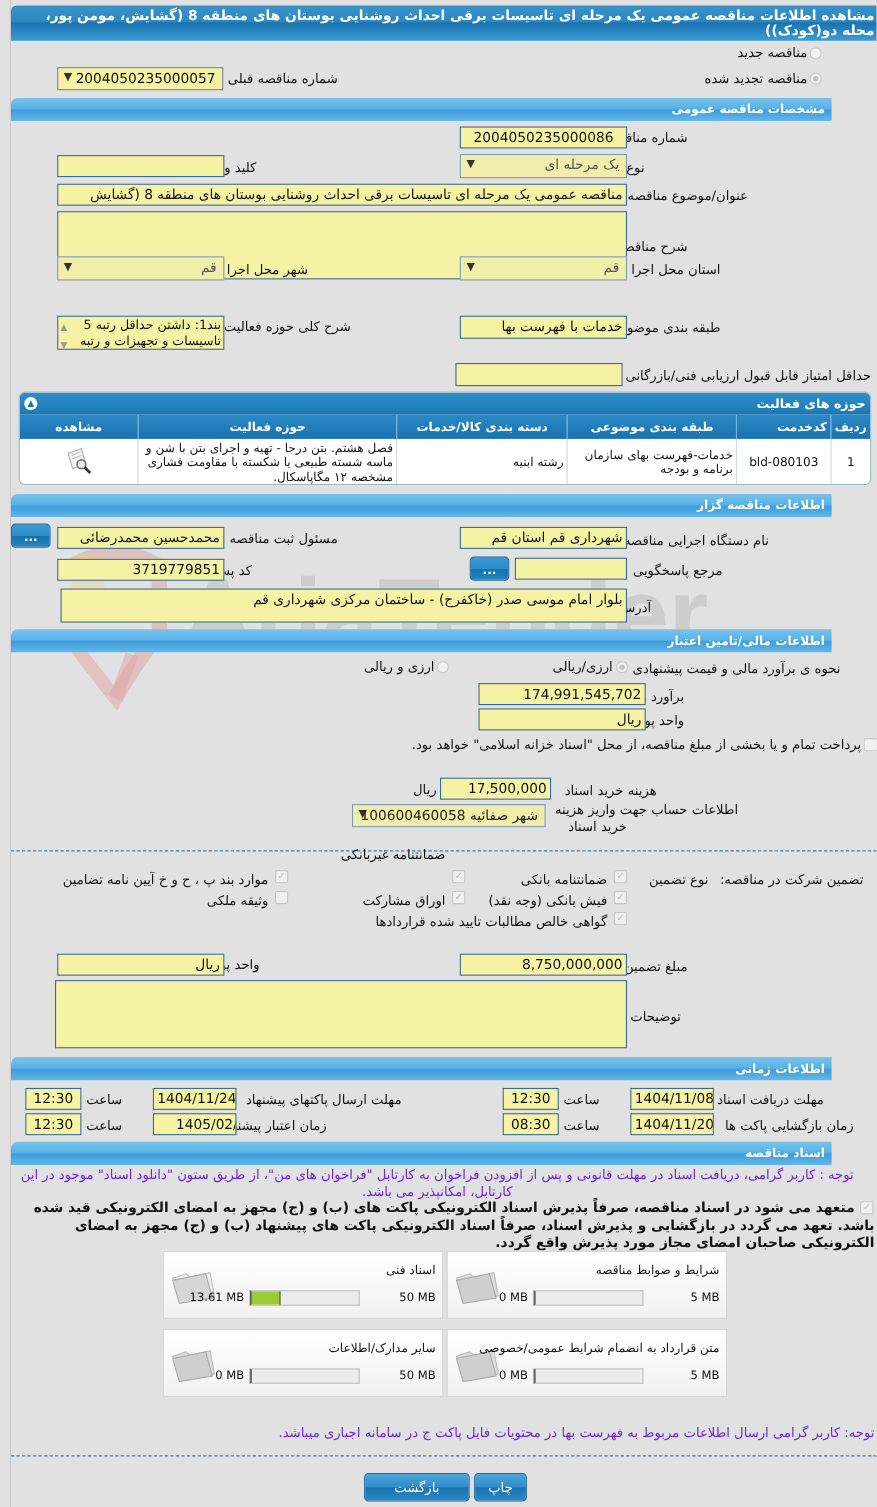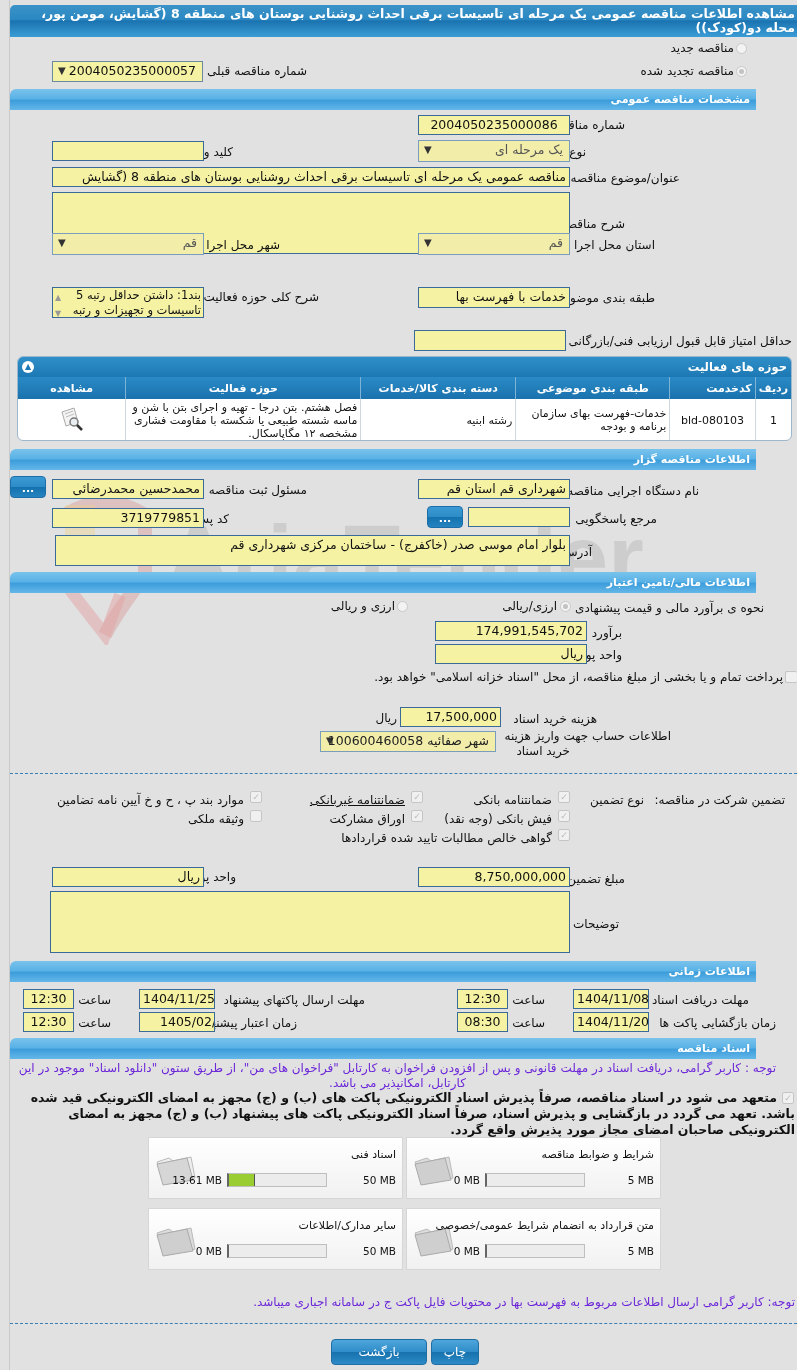--- a/index.html
+++ b/index.html
@@ -226,21 +226,21 @@
 </div>
 
 <div class="hr-dash" style="top:773px;"></div>
 
 <div class="lbl" style="right:12px; top:793px;">تضمین شرکت در مناقصه:</div>
 <div class="lbl" style="right:153px; top:793px;">نوع تضمین</div>
 
 <div class="chk" style="left:558px; top:791px;">✓</div>
 <div class="lbl" style="right:245px; top:793px;">ضمانتنامه بانکی</div>
 <div class="chk" style="left:411px; top:791px;">✓</div>
-<div class="lbl" style="right:392px; top:793px;text-decoration:underline;">ضمانتنامه غیربانکی</div>
+<div class="lbl" style="right:392px; top:770px;">ضمانتنامه غیربانکی</div>
 <div class="chk" style="left:250px; top:791px;">✓</div>
 <div class="lbl" style="right:553px; top:793px;">موارد بند پ ، ح و خ آیین نامه تضامین</div>
 
 <div class="chk" style="left:558px; top:810px;">✓</div>
 <div class="lbl" style="right:245px; top:812px;">فیش بانکی (وجه نقد)</div>
 <div class="chk" style="left:411px; top:810px;">✓</div>
 <div class="lbl" style="right:392px; top:812px;">اوراق مشارکت</div>
 <div class="chk" style="left:250px; top:810px;"></div>
 <div class="lbl" style="right:553px; top:812px;">وثیقه ملکی</div>
 
@@ -255,21 +255,21 @@
 <div class="lbl" style="right:178px; top:917px;">توضیحات</div>
 <div class="inp" style="left:50px; top:891px; width:520px; height:62px;"></div>
 
 <div class="sec-head" style="top:961px;">اطلاعات زمانی</div>
 
 <div class="lbl" style="right:48px; top:993px;">مهلت دریافت اسناد</div>
 <div class="inp ltr" style="left:573px; top:989px; width:76px; height:20px;">1404/11/08</div>
 <div class="lbl" style="right:252px; top:993px;">ساعت</div>
 <div class="inp ltr" style="left:457px; top:989px; width:51px; height:20px;">12:30</div>
 <div class="lbl" style="right:432px; top:993px;">مهلت ارسال پاکتهای پیشنهاد</div>
-<div class="inp ltr" style="left:139px; top:989px; width:76px; height:20px;">1404/11/25</div>
+<div class="inp ltr" style="left:139px; top:989px; width:76px; height:20px;">1404/11/24</div>
 <div class="lbl" style="right:686px; top:993px;">ساعت</div>
 <div class="inp ltr" style="left:23px; top:989px; width:51px; height:20px;">12:30</div>
 
 <div class="lbl" style="right:21px; top:1016px;">زمان بازگشایی پاکت ها</div>
 <div class="inp ltr" style="left:573px; top:1012px; width:76px; height:20px;">1404/11/20</div>
 <div class="lbl" style="right:252px; top:1016px;">ساعت</div>
 <div class="inp ltr" style="left:457px; top:1012px; width:51px; height:20px;">08:30</div>
 <div class="lbl" style="right:500px; top:1016px;">زمان اعتبار پیشنهاد</div>
 <div class="inp ltr" style="left:139px; top:1012px; width:76px; height:20px;padding-left:20px;">1405/02/19</div>
 <div class="lbl" style="right:686px; top:1016px;">ساعت</div>

